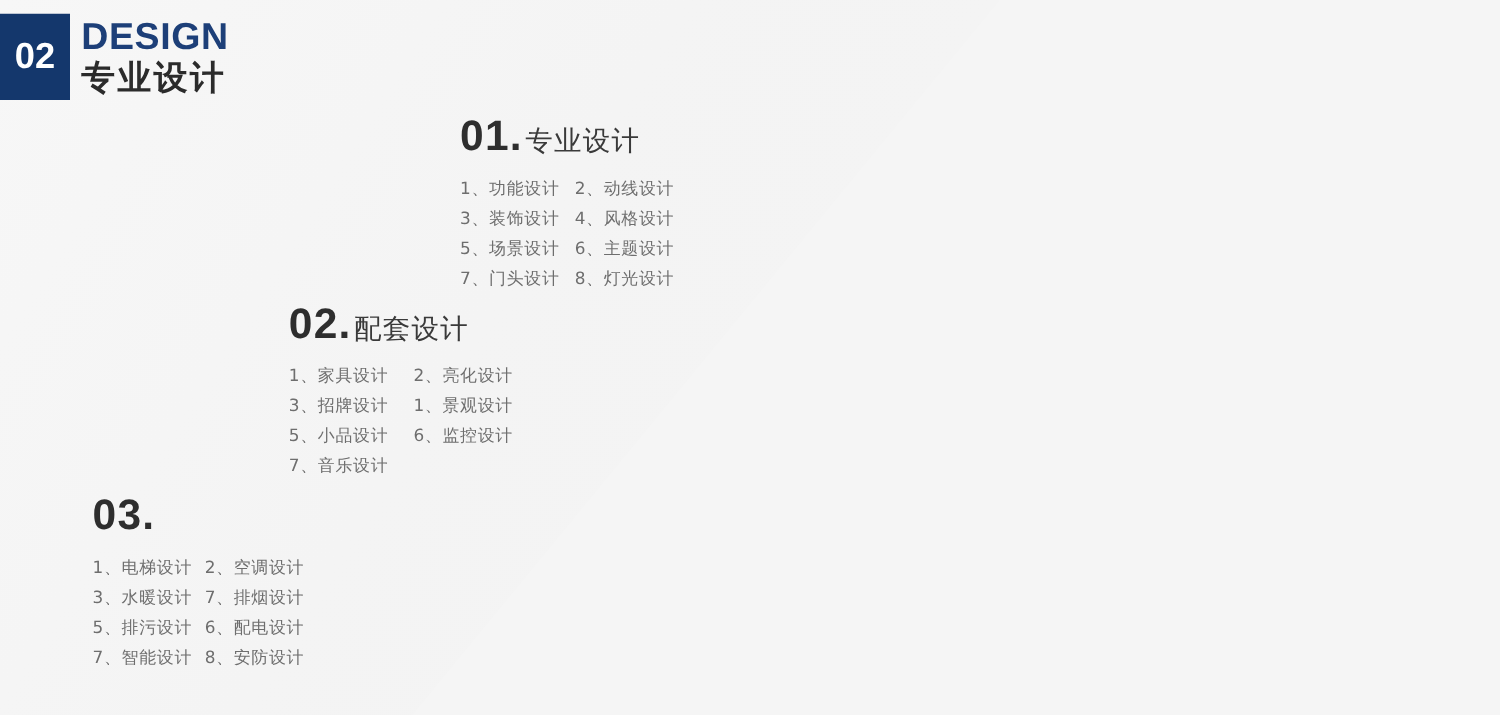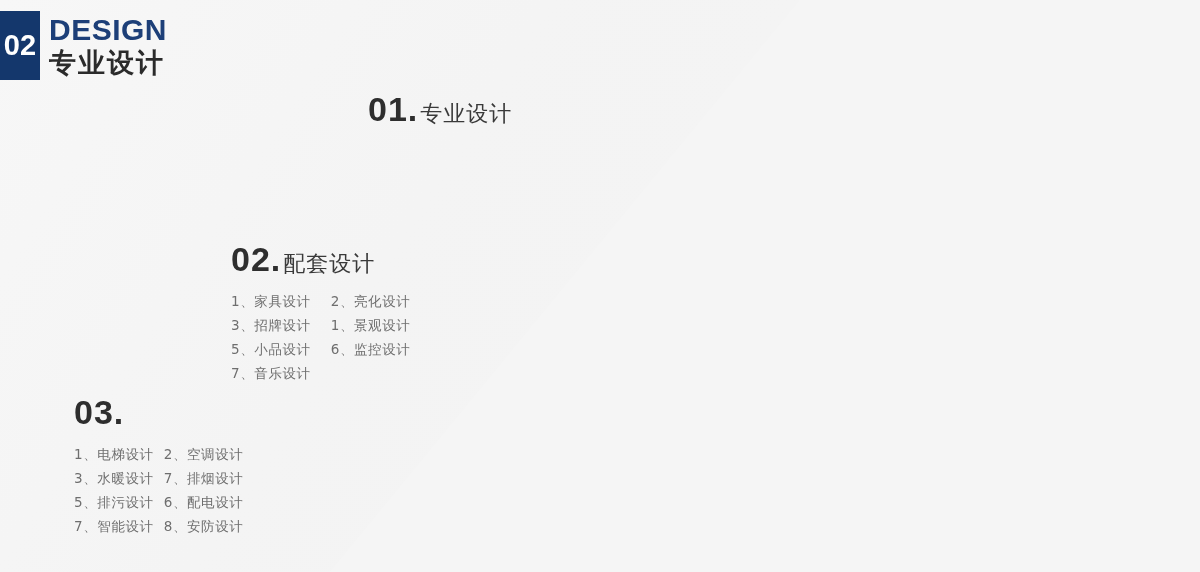--- a/index.html
+++ b/index.html
@@ -41,21 +41,21 @@
   
   #header {
     position: absolute;
     left: 0;
     top: 11px;
     z-index: 5;
     display: flex;
     align-items: flex-start;
   }
   #num-badge {
-    width: 40px;
+    width: 56px;
     height: 69px;
     background: #14376c;
     color: #ffffff;
     display: flex;
     align-items: center;
     justify-content: center;
     font-size: 29px;
     font-weight: bold;
     letter-spacing: 0px;
     font-family: "Liberation Sans", "DejaVu Sans", sans-serif;
@@ -411,20 +411,38 @@
       <div id="title-en">DESIGN</div>
       <div id="title-cn">专业设计</div>
     </div>
   </div>
 
   <div class="section" id="section-01">
     <div class="sec-heading">
       <span class="sec-num">01.</span>
       <span class="sec-name">专业设计</span>
     </div>
+    <div class="sec-list">
+      <div class="sec-row">
+        <span class="sec-cell">1、功能设计</span>
+        <span class="sec-cell">2、动线设计</span>
+      </div>
+      <div class="sec-row">
+        <span class="sec-cell">3、装饰设计</span>
+        <span class="sec-cell">4、风格设计</span>
+      </div>
+      <div class="sec-row">
+        <span class="sec-cell">5、场景设计</span>
+        <span class="sec-cell">6、主题设计</span>
+      </div>
+      <div class="sec-row">
+        <span class="sec-cell">7、门头设计</span>
+        <span class="sec-cell">8、灯光设计</span>
+      </div>
+    </div>
   </div>
 
   <div class="section" id="section-02">
     <div class="sec-heading">
       <span class="sec-num">02.</span>
       <span class="sec-name">配套设计</span>
     </div>
     <div class="sec-list">
       <div class="sec-row">
         <span class="sec-cell">1、家具设计</span>

